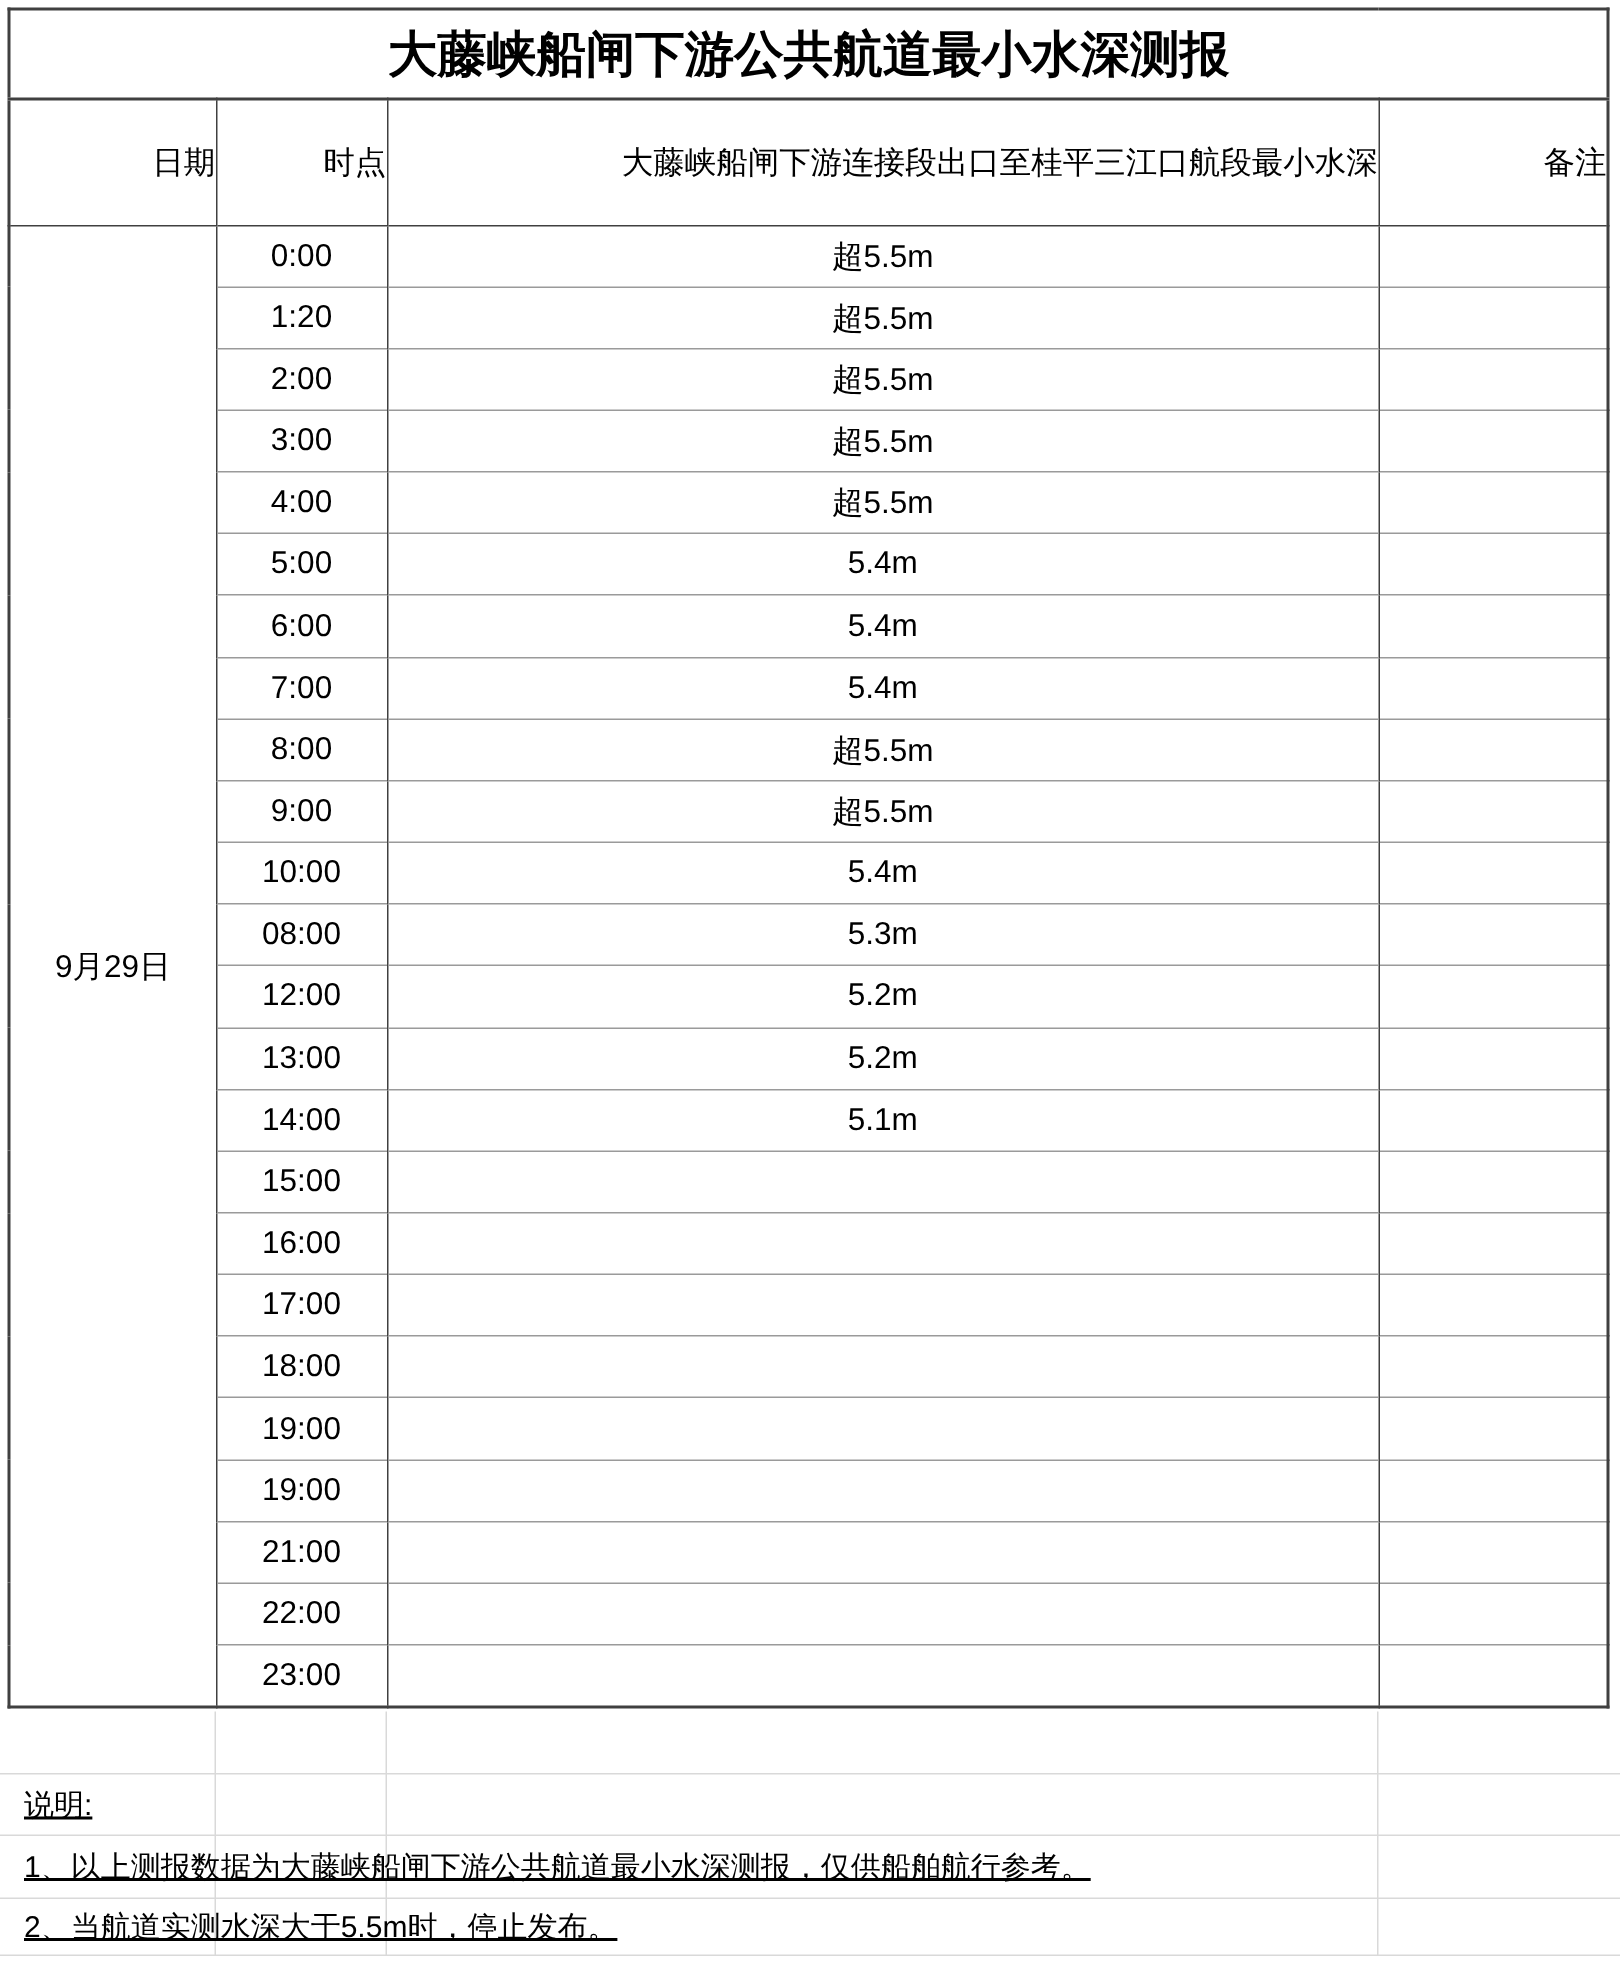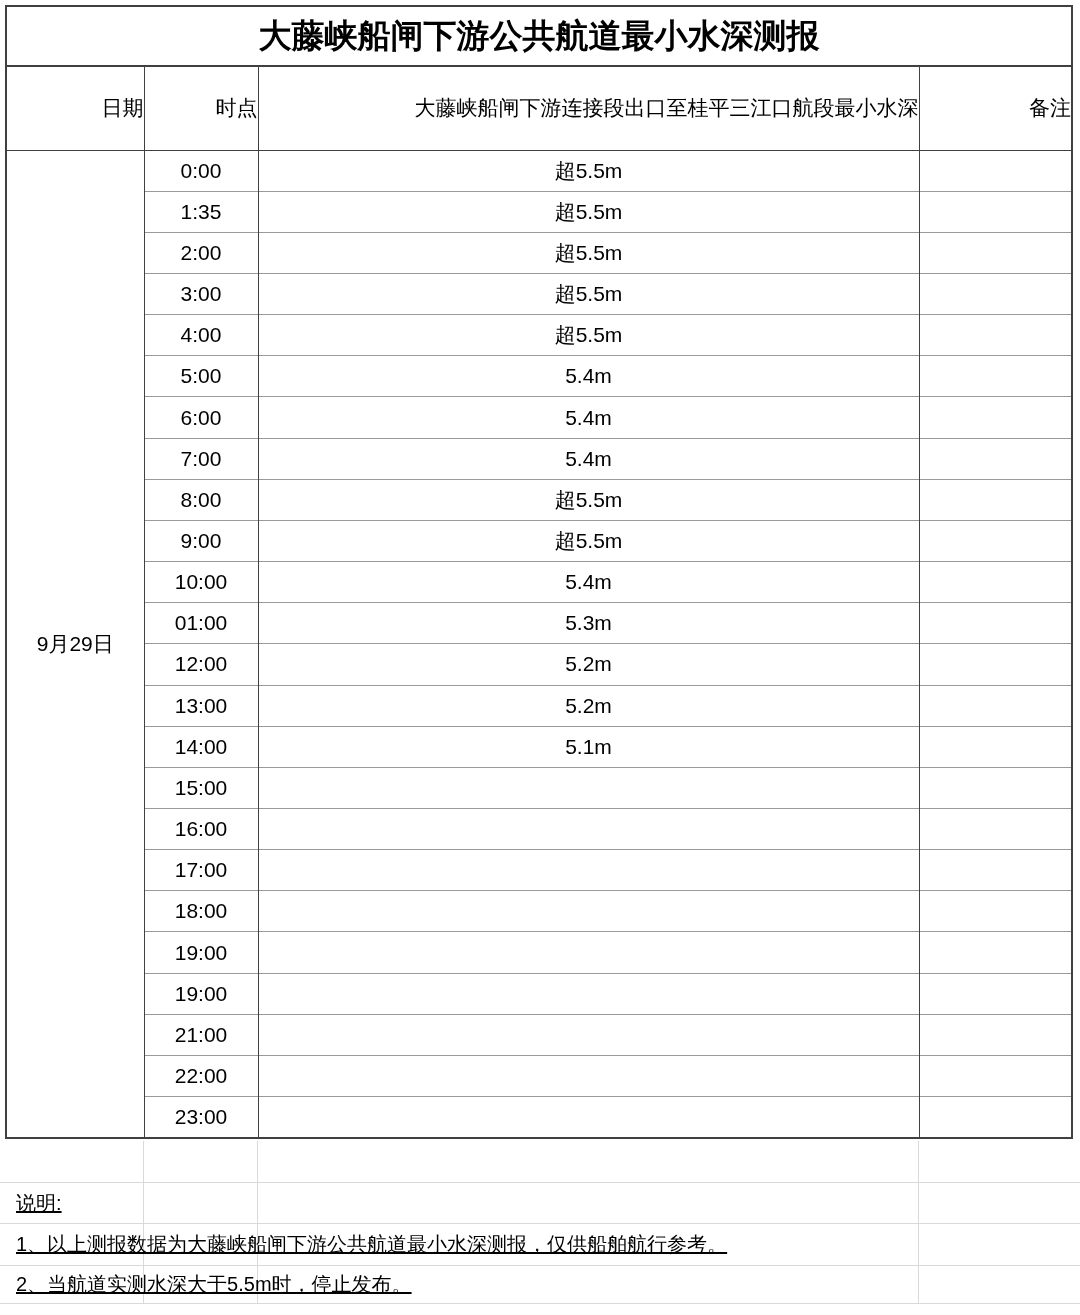--- a/index.html
+++ b/index.html
@@ -70,21 +70,21 @@
     </tr>
   </thead>
   <tbody id="rows-body">
       <tr>
         <td rowspan="24" class="date-cell">9月29日</td>
         <td class="time-cell">0:00</td>
         <td class="depth-cell">超5.5m</td>
         <td class="remark-cell"></td>
       </tr>
       <tr>
-        <td class="time-cell">1:35</td>
+        <td class="time-cell">1:20</td>
         <td class="depth-cell">超5.5m</td>
         <td class="remark-cell"></td>
       </tr>
       <tr>
         <td class="time-cell">2:00</td>
         <td class="depth-cell">超5.5m</td>
         <td class="remark-cell"></td>
       </tr>
       <tr>
         <td class="time-cell">3:00</td>
@@ -120,21 +120,21 @@
         <td class="time-cell">9:00</td>
         <td class="depth-cell">超5.5m</td>
         <td class="remark-cell"></td>
       </tr>
       <tr>
         <td class="time-cell">10:00</td>
         <td class="depth-cell">5.4m</td>
         <td class="remark-cell"></td>
       </tr>
       <tr>
-        <td class="time-cell">01:00</td>
+        <td class="time-cell">08:00</td>
         <td class="depth-cell">5.3m</td>
         <td class="remark-cell"></td>
       </tr>
       <tr>
         <td class="time-cell">12:00</td>
         <td class="depth-cell">5.2m</td>
         <td class="remark-cell"></td>
       </tr>
       <tr>
         <td class="time-cell">13:00</td>

